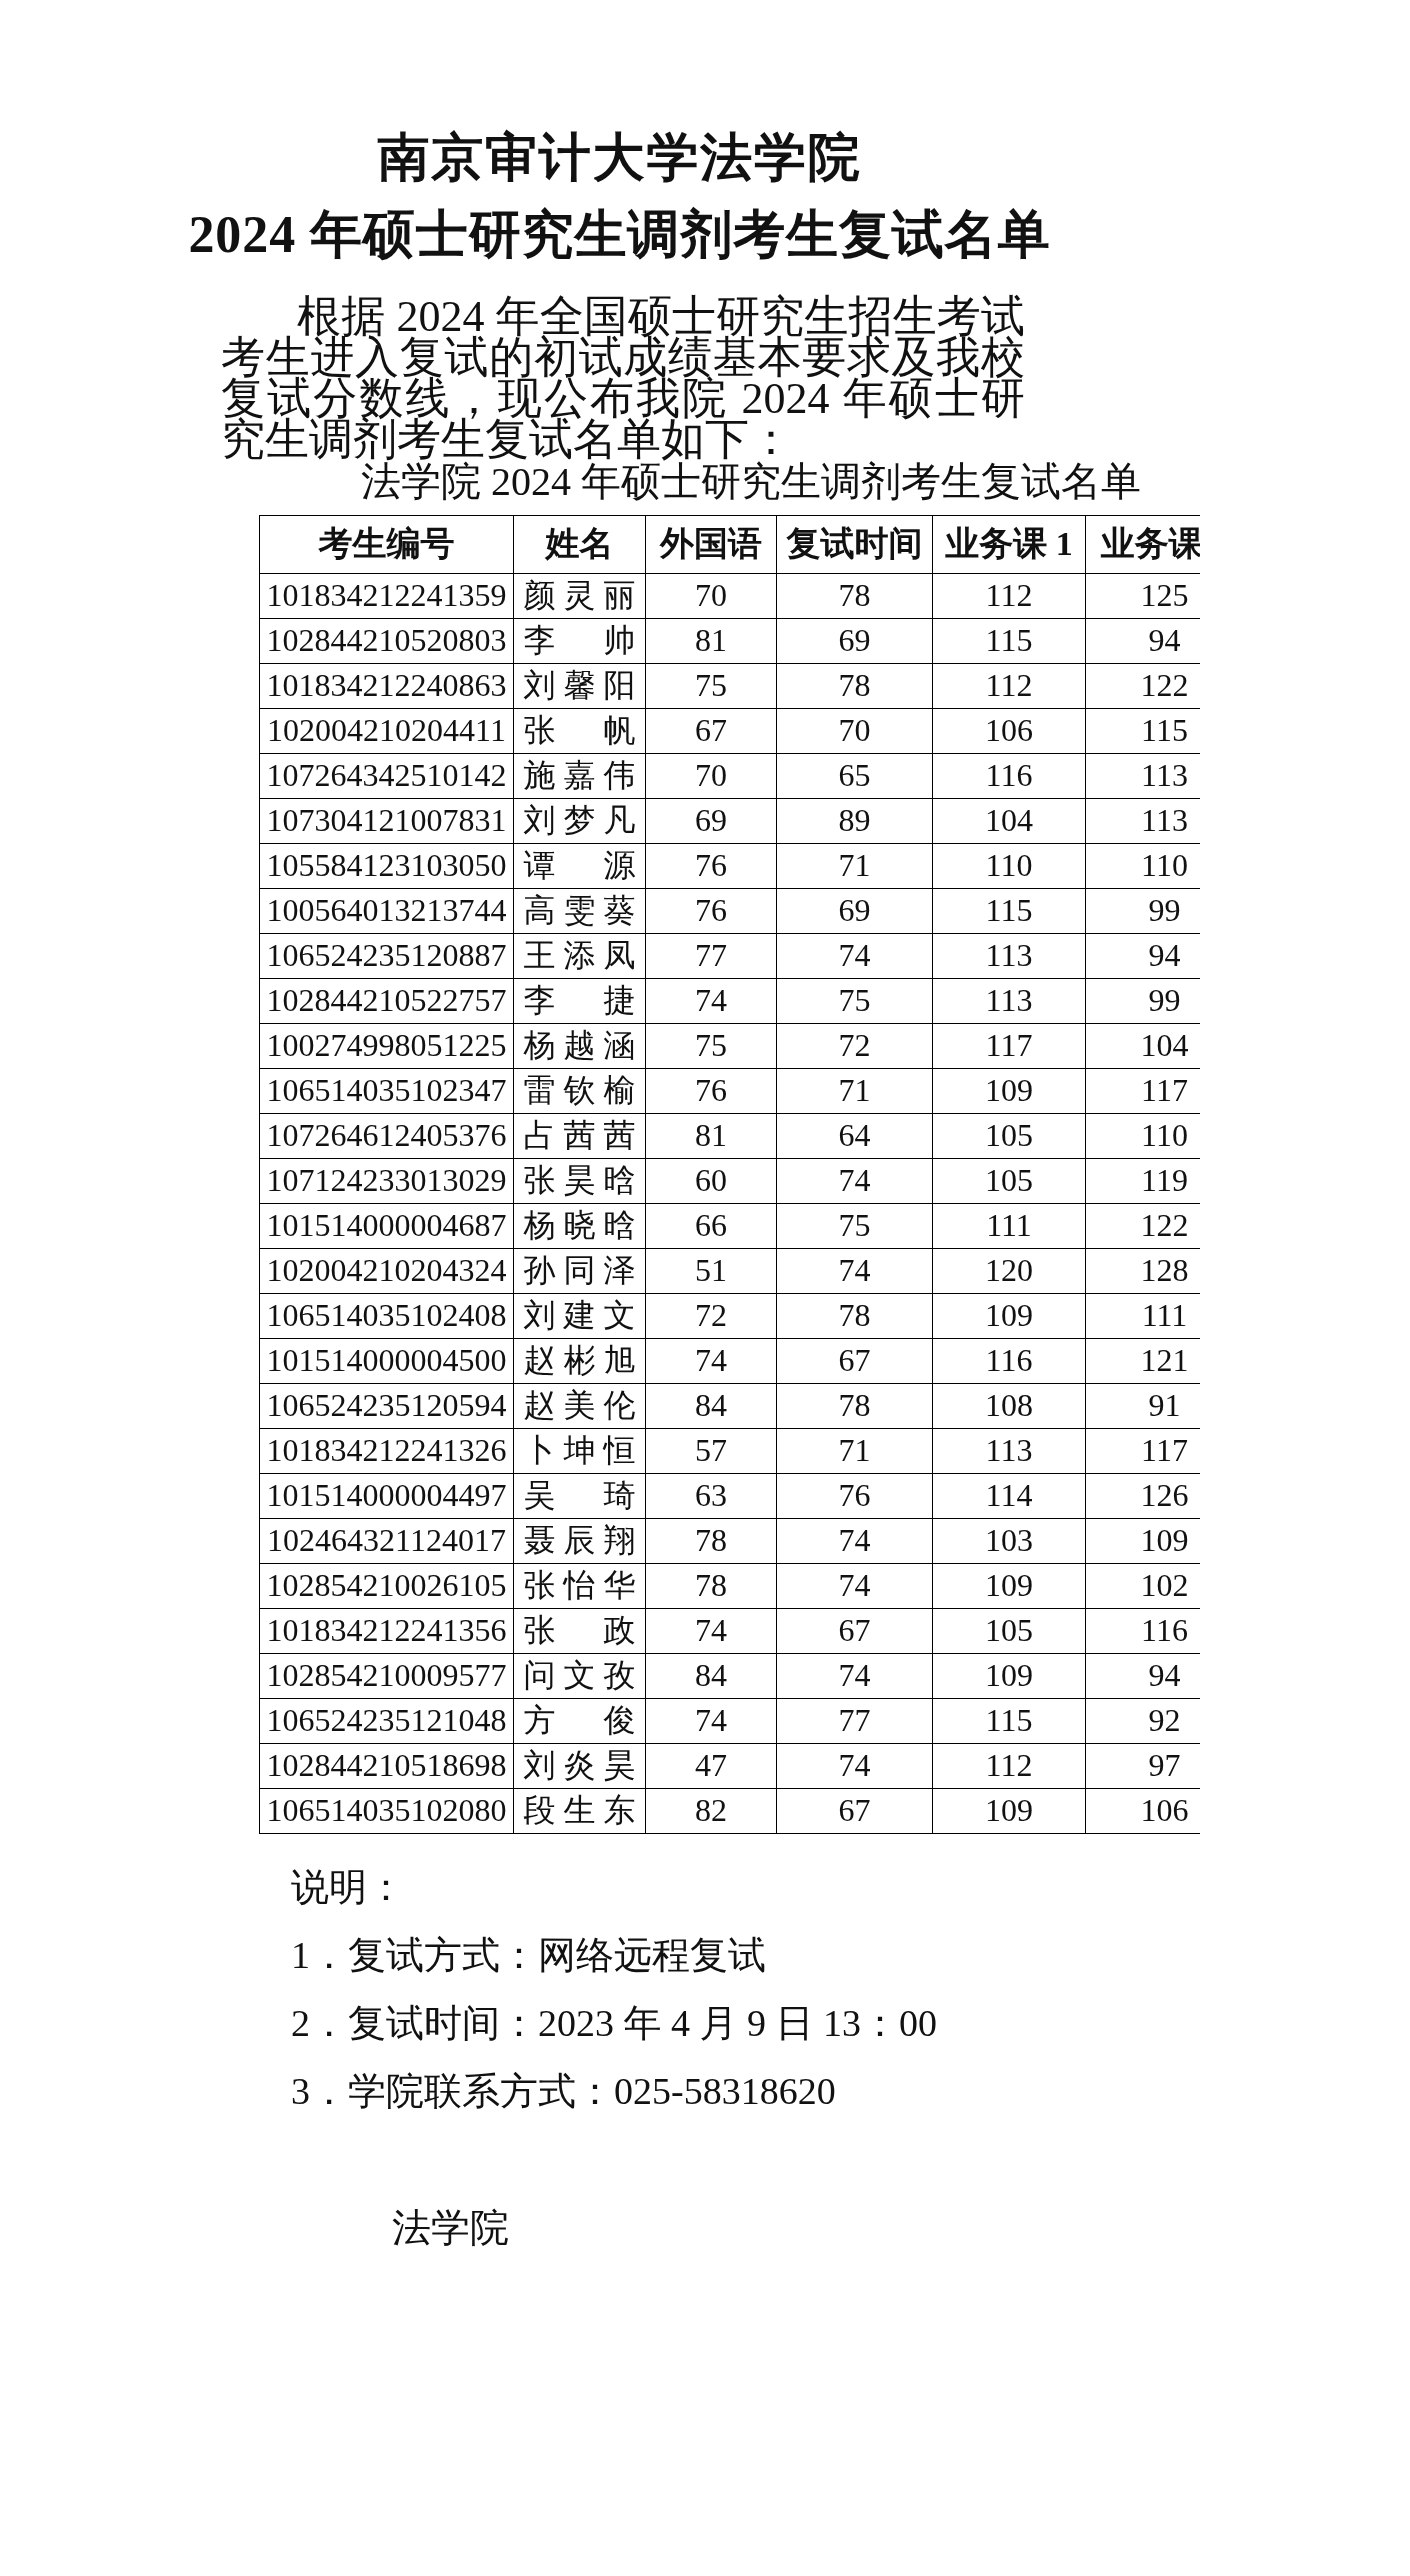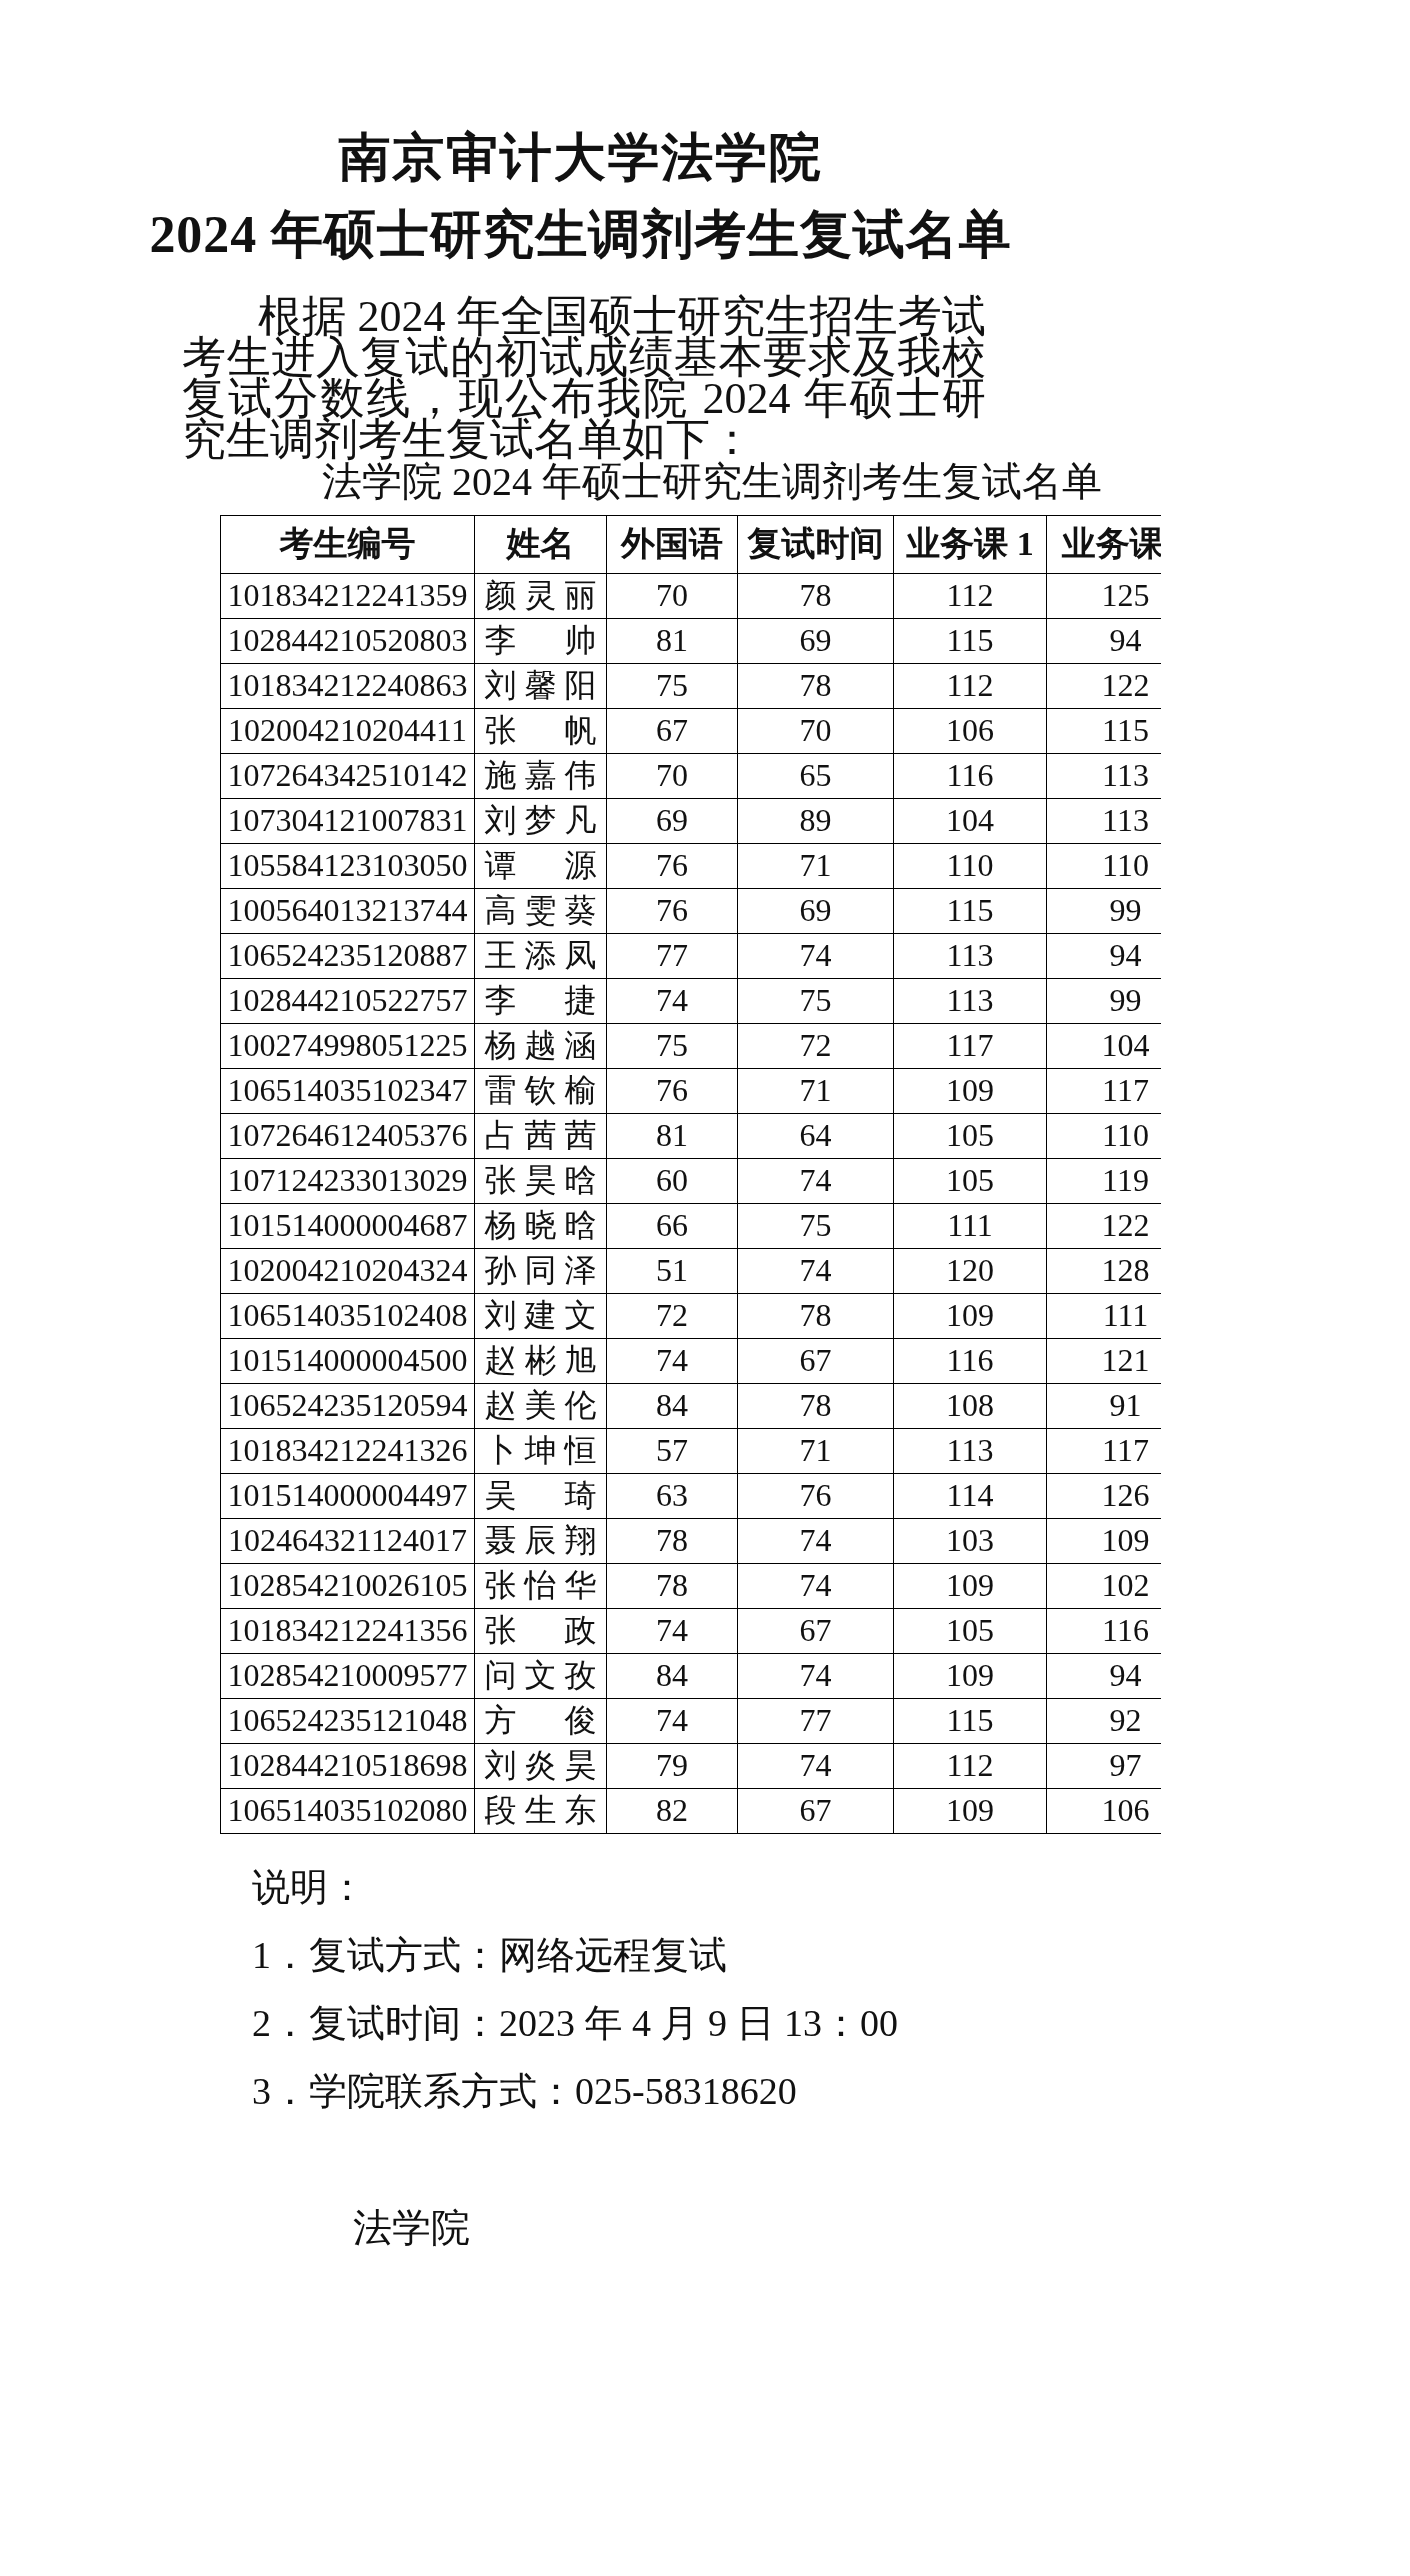--- a/index.html
+++ b/index.html
@@ -1,21 +1,21 @@
 <!DOCTYPE html>
 <html style="font-size:14.2px"><head>
 <meta charset="utf-8">
 <style>
   html,body{margin:0;padding:0;}
   body{
     width:1411px;height:2576px;background:#ffffff;
     font-family:"Liberation Serif","DejaVu Serif",serif;
     color:#111111;
   }
-  .page{position:relative;width:1161px;height:2576px;background:#ffffff;overflow:hidden;}
+  .page{position:relative;width:1161px;height:2576px;background:#ffffff;overflow:hidden;margin-left:39px;}
   .title1{
     margin:0;padding-top:130px;font-size:52px;font-weight:bold;
     text-align:center;line-height:1.08;letter-spacing:1.8px;
   }
   .title2{
     margin:21.3px 0 0 0;font-size:52px;font-weight:bold;
     text-align:center;line-height:1.08;letter-spacing:0.9px;
   }
   .intro{
     margin:32px 175px 0 182px;font-size:44px;line-height:41px;
@@ -287,21 +287,21 @@
           <td>106524235121048</td>
           <td><span class="name">方俊</span></td>
           <td>74</td>
           <td>77</td>
           <td>115</td>
           <td>92</td>
         </tr>
         <tr>
           <td>102844210518698</td>
           <td><span class="name">刘炎昊</span></td>
-          <td>79</td>
+          <td>47</td>
           <td>74</td>
           <td>112</td>
           <td>97</td>
         </tr>
         <tr>
           <td>106514035102080</td>
           <td><span class="name">段生东</span></td>
           <td>82</td>
           <td>67</td>
           <td>109</td>

